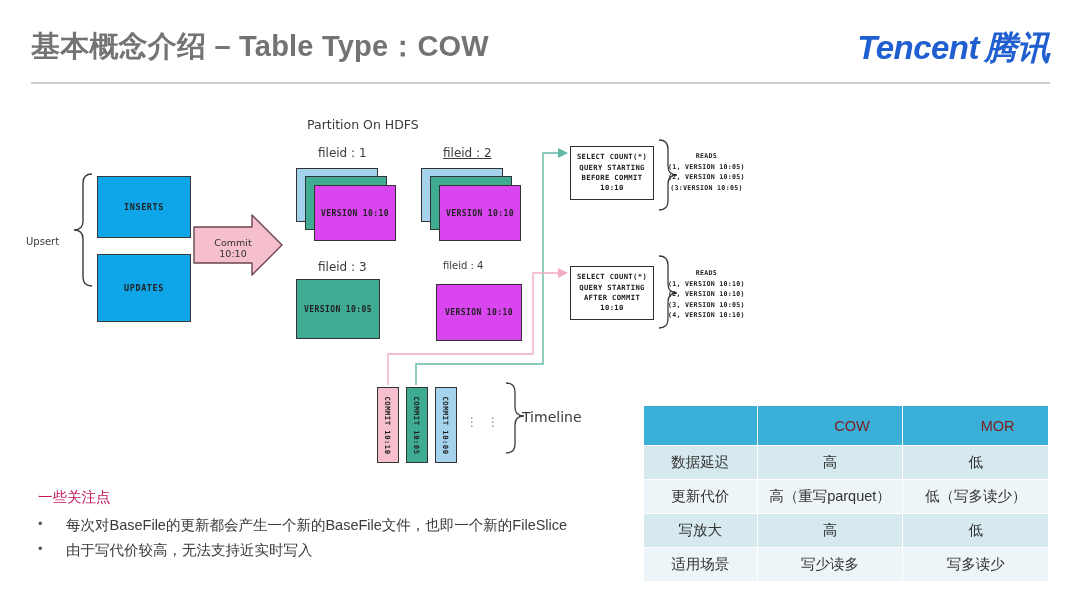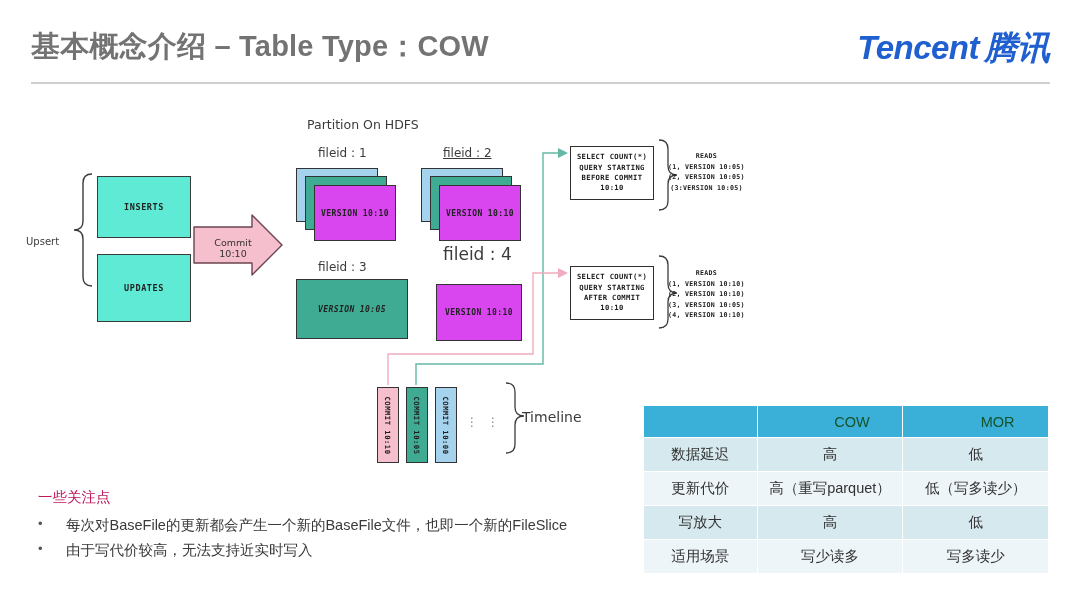--- a/index.html
+++ b/index.html
@@ -38,25 +38,25 @@
 
   .lbl {
     position: absolute; color: #3b3b3b; white-space: nowrap;
     font-family: "DejaVu Sans", sans-serif;
   }
   .lbl-upsert { left: 26px; top: 140px; font-size: 10px; }
   .lbl-partition { left: 307px; top: 21px; font-size: 12.5px; }
   .lbl-f1 { left: 318px; top: 50px; font-size: 12px; }
   .lbl-f2 { left: 443px; top: 50px; font-size: 12px; text-decoration: underline; }
   .lbl-f3 { left: 318px; top: 164px; font-size: 12px; }
-  .lbl-f4 { left: 443px; top: 148px; font-size: 17px; text-align: center; }
+  .lbl-f4 { left: 443px; top: 164px; font-size: 10px; text-align: center; }
   .lbl-timeline { left: 522px; top: 313px; font-size: 14px; }
 
   .box-io {
-    position: absolute; border: 1.6px solid #3a3a3a; background:#5eead4;
+    position: absolute; border: 1.6px solid #3a3a3a; background:#0ea5e9;
     display:flex; align-items:center; justify-content:center;
     font-family: "DejaVu Sans Mono", monospace;
     font-size: 8.5px; font-weight: 700; letter-spacing: .6px; color:#222;
   }
   .box-inserts { left: 97px; top: 80px; width: 94px; height: 62px; }
   .box-updates { left: 97px; top: 158px; width: 94px; height: 68px; }
 
   .arrow-commit {
     position: absolute; left: 194px; top: 126px; width: 88px; height: 46px;
   }
@@ -78,21 +78,21 @@
 
   
   .g1-b { left: 296px; top: 72px;  width: 82px; height: 54px; }
   .g1-g { left: 305px; top: 80px;  width: 82px; height: 54px; }
   .g1-p { left: 314px; top: 89px;  width: 82px; height: 56px; }
   
   .g2-b { left: 421px; top: 72px;  width: 82px; height: 54px; }
   .g2-g { left: 430px; top: 80px;  width: 82px; height: 54px; }
   .g2-p { left: 439px; top: 89px;  width: 82px; height: 56px; }
   
-  .g3-g { left: 296px; top: 183px; width: 112px; height: 60px; font-style: italic; }
+  .g3-g { left: 296px; top: 183px; width: 84px; height: 60px; }
   
   .g4-p { left: 436px; top: 188px; width: 86px; height: 57px; }
 
   .qbox {
     position: absolute; border: 1.6px solid #2e2e2e; background:#fff;
     display:flex; flex-direction:column; align-items:center; justify-content:center;
     font-family: "DejaVu Sans Mono", monospace;
     font-size: 7.2px; font-weight:700; letter-spacing:.35px; color:#1a1a1a;
     line-height: 1.45; text-align:left;
   }
@@ -140,21 +140,21 @@
   
   .cmp-table {
     position:absolute; left: 643px; top: 405px;
     width: 406px; border-collapse: collapse;
   }
   .cmp-table td, .cmp-table th {
     border: 1.5px solid #ffffff;
     text-align:center; font-size: 14.5px; color:#333;
     padding: 7px 4px; font-weight: normal;
   }
-  .cmp-table .hdr { background: #3aafd7; color:#14532d; height: 32px; padding-left: 48px; }
+  .cmp-table .hdr { background: #3aafd7; color:#7f1d1d; height: 40px; padding-left: 48px; }
   .cmp-table .hdr.blank { background:#3aafd7; }
   .cmp-table tr.odd td  { background: #d6e9ee; }
   .cmp-table tr.even td { background: #eef5f8; }
   .cmp-table td.c0 { width: 114px; }
   .cmp-table td.c1, .cmp-table td.c2 { width: 146px; }
 </style>
 </head>
 <body>
 
 <div class="slide">

